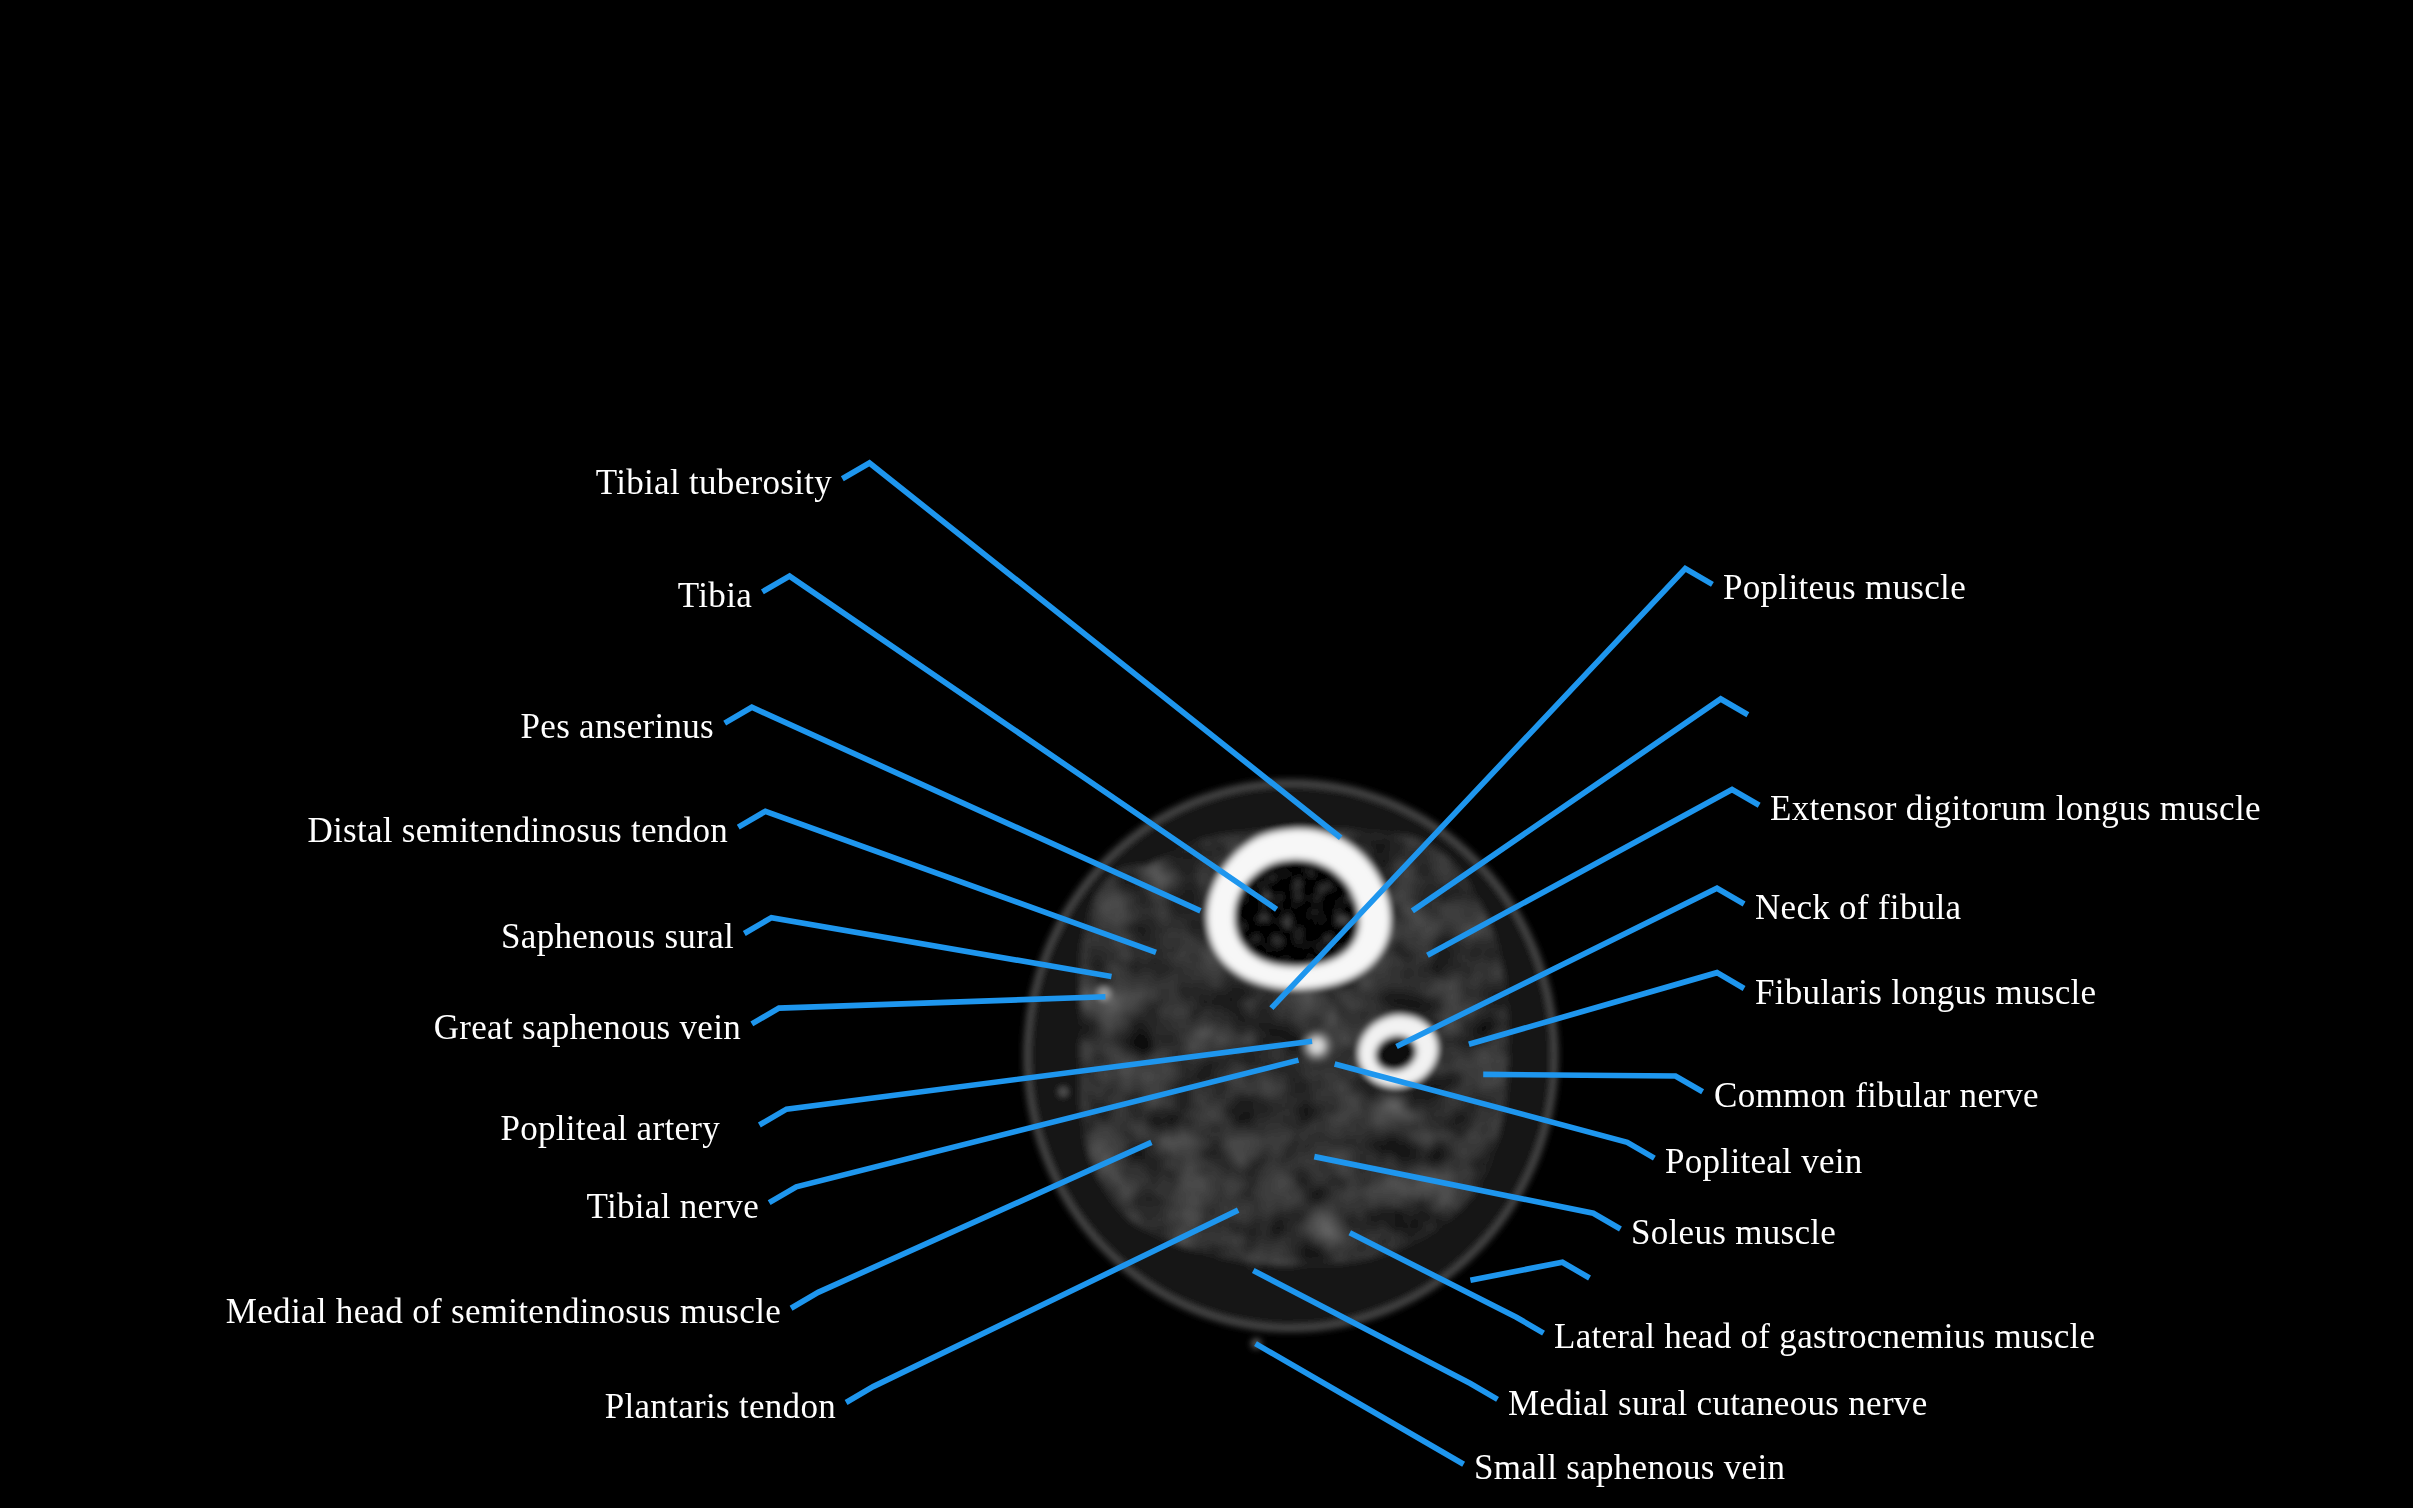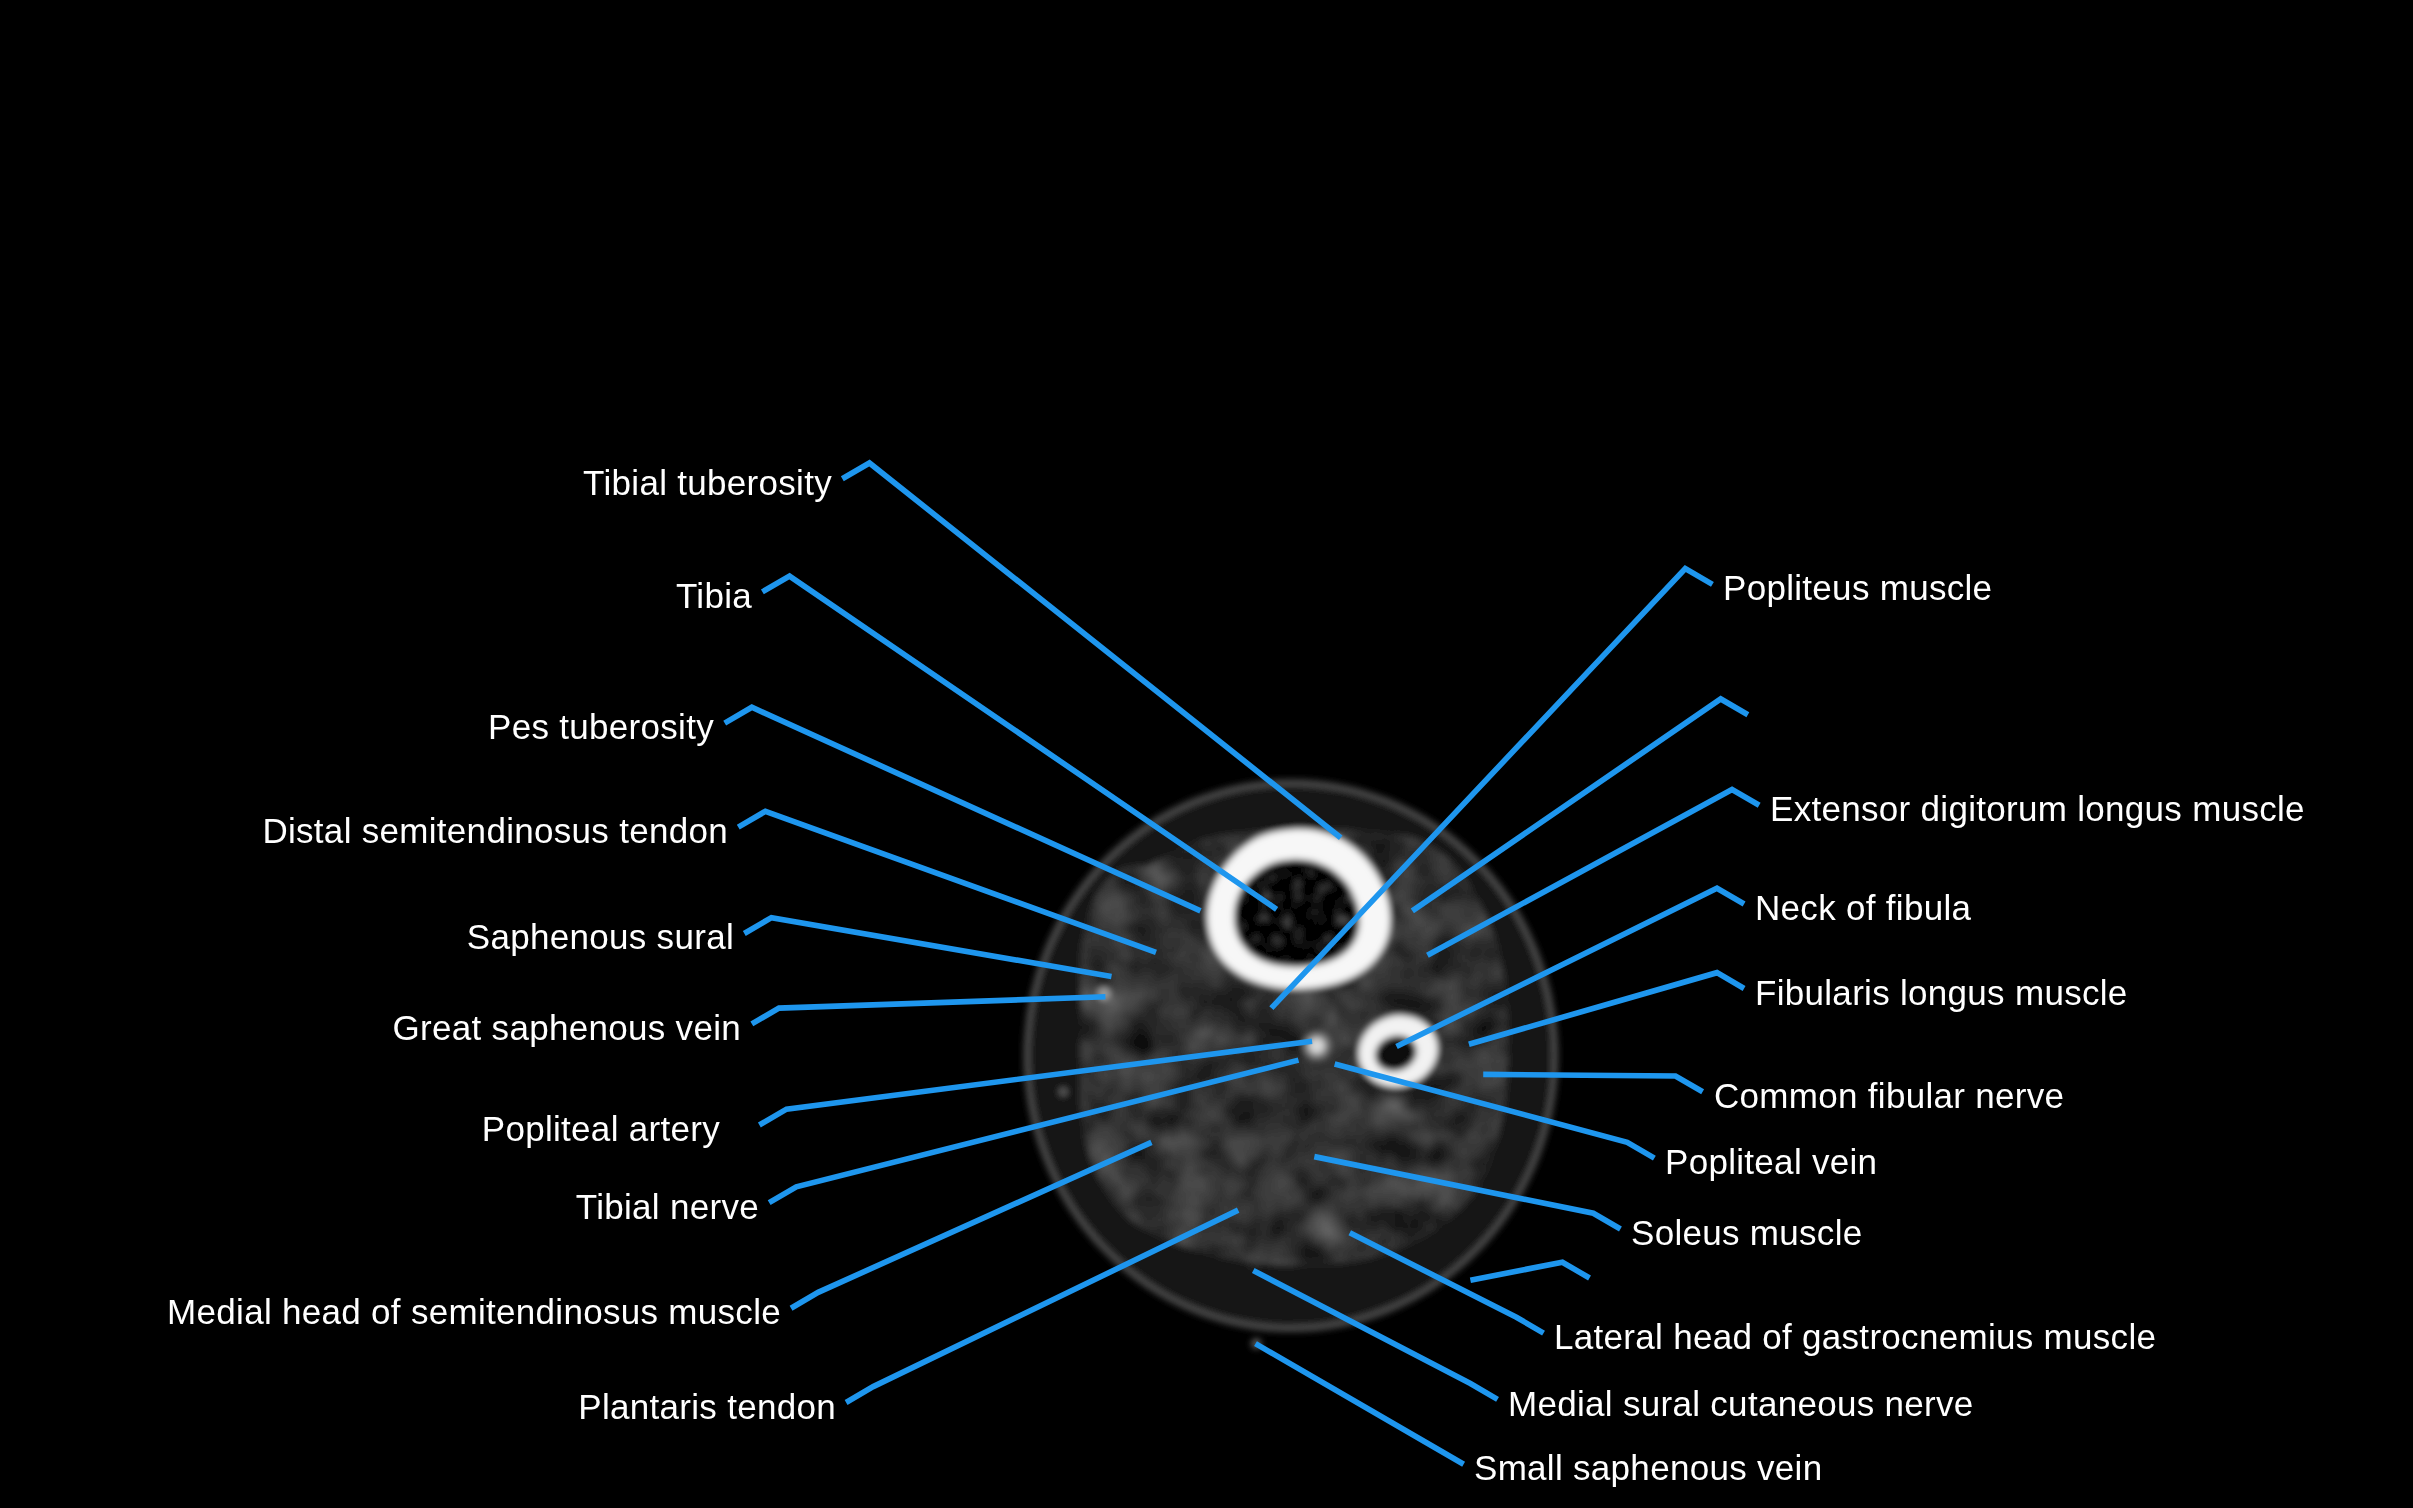--- a/index.html
+++ b/index.html
@@ -1,21 +1,21 @@
 <!DOCTYPE html>
 <html style="--bg: #000000; --line: #1e96ee; --text: #ffffff;font-size:12px"><head>
 <meta charset="utf-8">
 <style>
   html,body{margin:0;padding:0;background:#000;}
   .stage{
     position:relative;
     width:2413px;height:1508px;
     background:var(--bg,#000);
     overflow:hidden;
-    font-family:Liberation Sans, sans-serif;
+    font-family:Liberation Serif, serif;
   }
   .scan-svg{position:absolute;left:0;top:0;width:2413px;height:1508px;display:block;}
   #labels-layer{position:absolute;left:0;top:0;width:100%;height:100%;pointer-events:none;}
   .label{
     position:absolute;
     color:var(--text,#fff);
     font-size:35px;
     line-height:1.15;
     white-space:nowrap;
     letter-spacing:0.3px;
@@ -149,21 +149,21 @@
         <polyline points="2108,1695 2072,1674 1950,1698" class="leader"></polyline>
         <polyline points="2047,1768 2011,1747 1790,1635" class="leader"></polyline>
         <polyline points="1986,1856 1950,1835 1662,1685" class="leader"></polyline>
         <polyline points="1941,1942 1905,1921 1665,1782" class="leader"></polyline>
       </g>
   </svg>
 
   <div id="labels-layer">
       <div class="label left" style="left: 832px; top: 483px;">Tibial tuberosity</div>
       <div class="label left" style="left: 752px; top: 596px;">Tibia</div>
-      <div class="label left" style="left: 714px; top: 727px;">Pes tuberosity</div>
+      <div class="label left" style="left: 714px; top: 727px;">Pes anserinus</div>
       <div class="label left" style="left: 728px; top: 831px;">Distal semitendinosus tendon</div>
       <div class="label left" style="left: 734px; top: 937px;">Saphenous sural</div>
       <div class="label left" style="left: 741px; top: 1028px;">Great saphenous vein</div>
       <div class="label left" style="left: 720px; top: 1129px;">Popliteal artery</div>
       <div class="label left" style="left: 759px; top: 1207px;">Tibial nerve</div>
       <div class="label left" style="left: 781px; top: 1312px;">Medial head of semitendinosus muscle</div>
       <div class="label left" style="left: 836px; top: 1407px;">Plantaris tendon</div>
       <div class="label right" style="left: 1723px; top: 588px;">Popliteus muscle</div>
       <div class="label right" style="left: 1770px; top: 809px;">Extensor digitorum longus muscle</div>
       <div class="label right" style="left: 1755px; top: 908px;">Neck of fibula</div>

